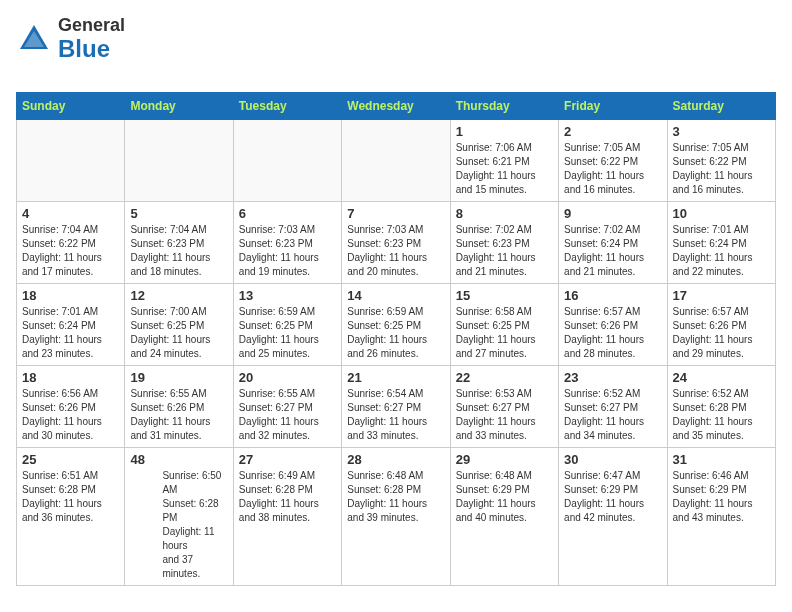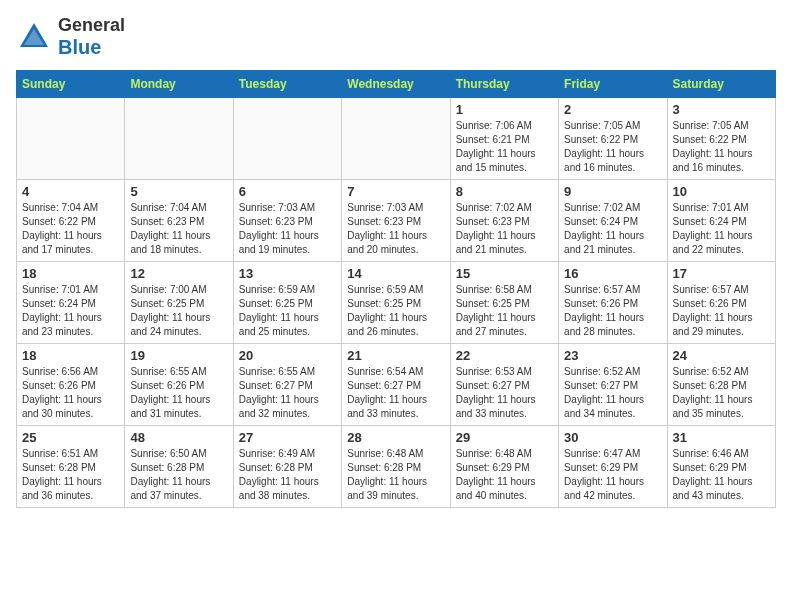--- a/index.html
+++ b/index.html
@@ -7,39 +7,39 @@
       font-family: Arial, sans-serif;
       background: #fff;
       width: 792px;
       min-height: 612px;
       padding: 16px;
     }
     .header {
       display: flex;
       justify-content: space-between;
       align-items: flex-start;
-      margin-bottom: 12px;
+      margin-bottom: 30px;
     }
     .logo {
       display: flex;
       align-items: center;
       gap: 6px;
     }
     .logo-text {
       display: flex;
       flex-direction: column;
       line-height: 1.1;
     }
     .logo-general {
       font-size: 18px;
       font-weight: bold;
       color: #333;
     }
     .logo-blue {
-      font-size: 20px;
+      font-size: 24px;
       font-weight: bold;
       color: #1a6eb5;
     }
     .logo-icon {
       width: 36px;
       height: 36px;
     }
     .title-block {
       text-align: right;
     }
@@ -306,21 +306,21 @@
       <tr>
         <td>
           <div class="day-num">25</div>
           <div class="day-info" style="white-space: pre-line;">Sunrise: 6:51 AM
 Sunset: 6:28 PM
 Daylight: 11 hours
 and 36 minutes.</div>
         </td>
         <td>
           <div class="day-num">48</div>
-          <div class="day-info" style="white-space: pre-line;">Sunrise: 6:50 AM
+          <div class="day-info" style="white-space: pre-line; margin-left: 32px;">Sunrise: 6:50 AM
 Sunset: 6:28 PM
 Daylight: 11 hours
 and 37 minutes.</div>
         </td>
         <td>
           <div class="day-num">27</div>
           <div class="day-info" style="white-space: pre-line;">Sunrise: 6:49 AM
 Sunset: 6:28 PM
 Daylight: 11 hours
 and 38 minutes.</div>

